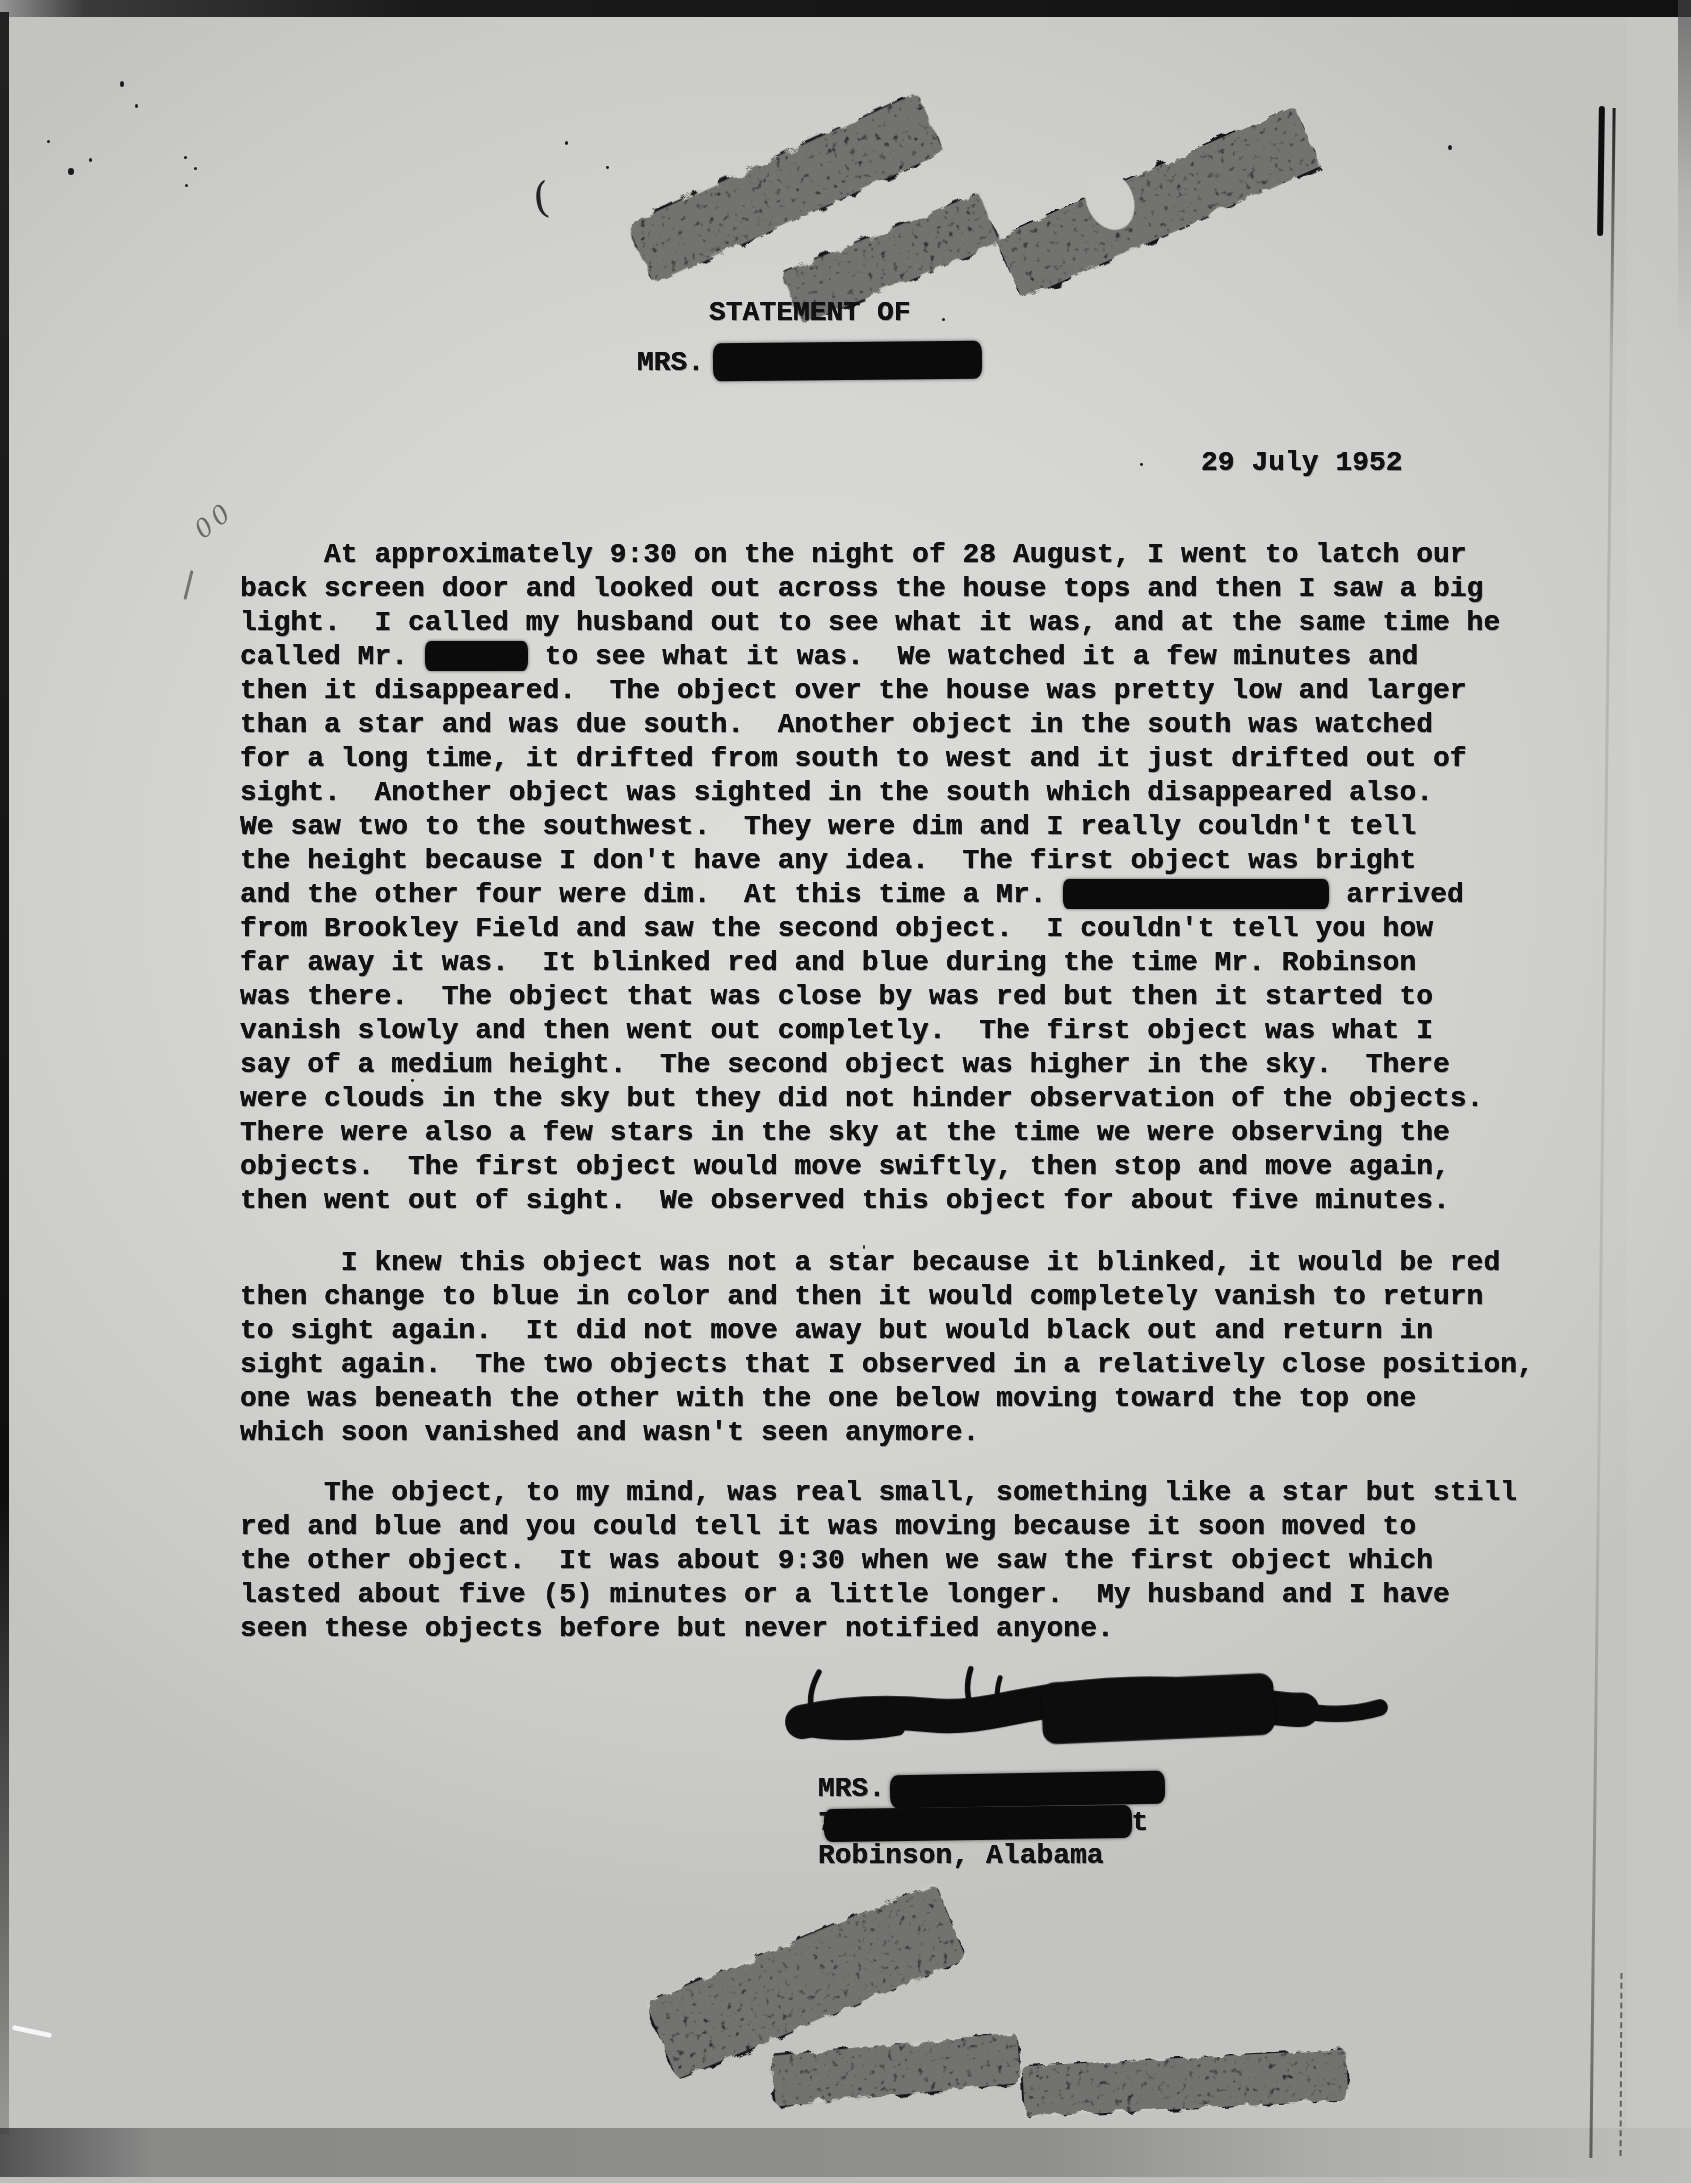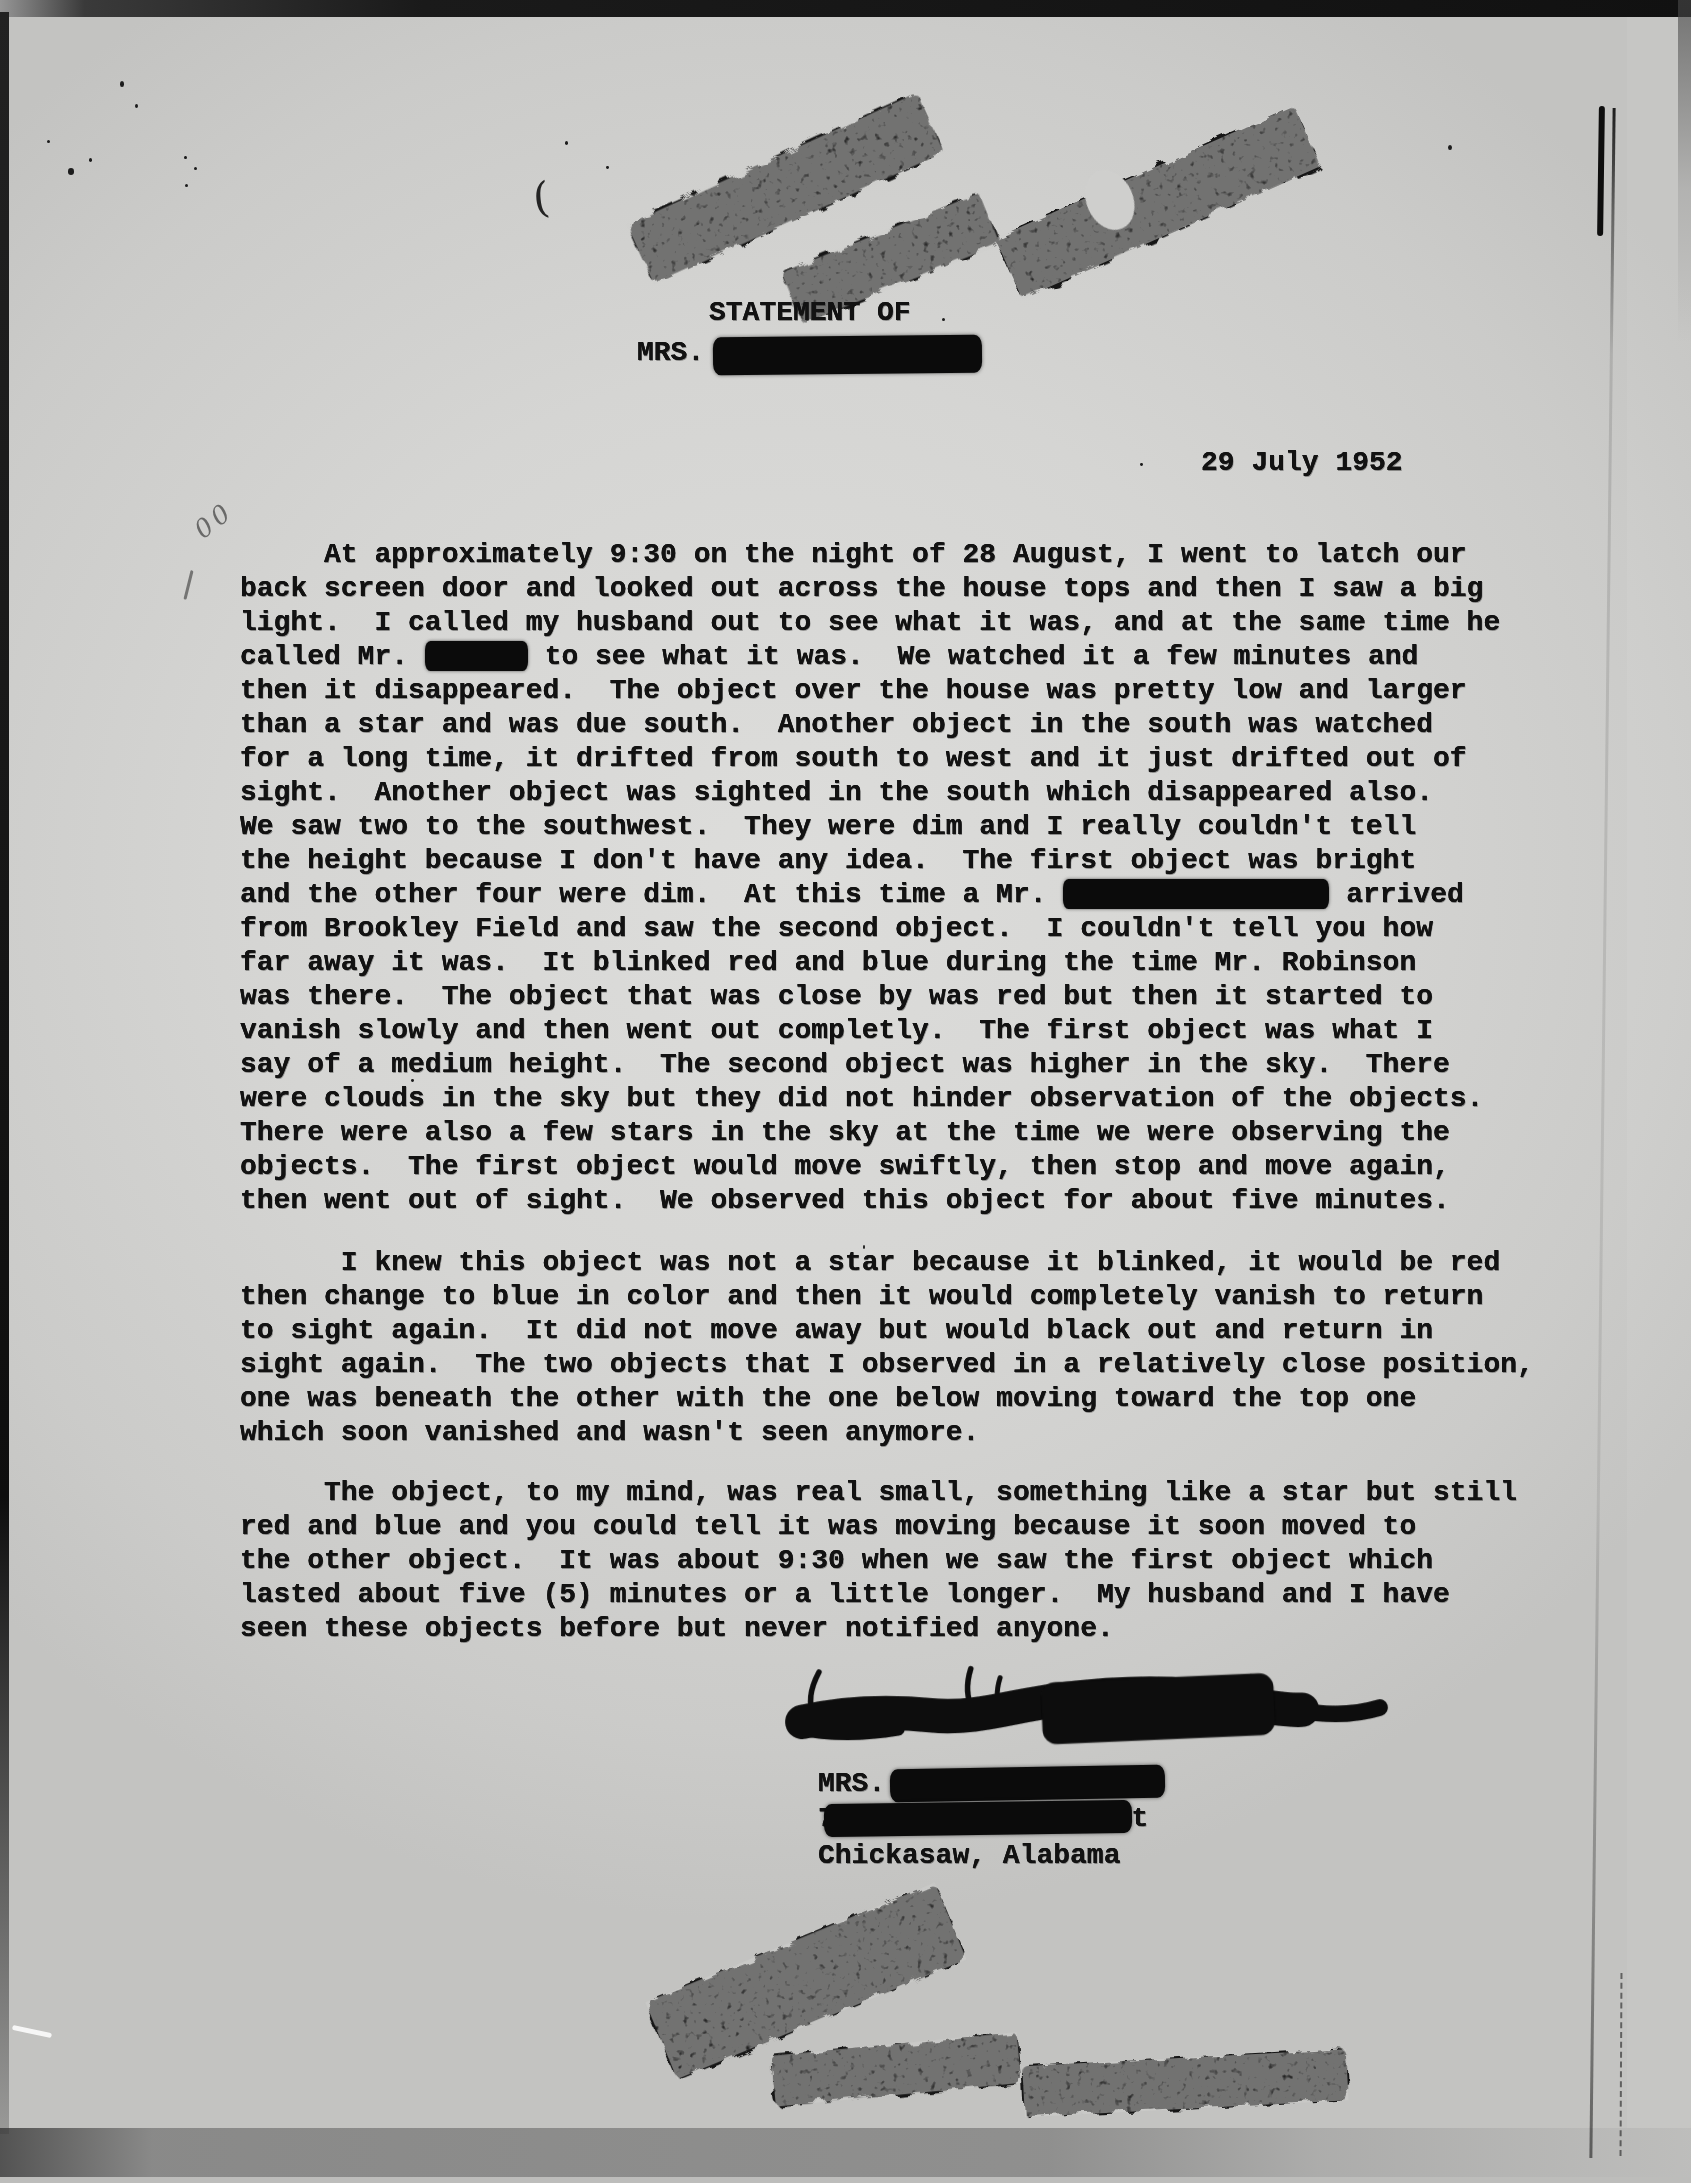--- a/index.html
+++ b/index.html
@@ -7,21 +7,21 @@
     background:radial-gradient(ellipse 65% 48% at 46% 40%, #dddddb 0%, #d5d5d3 48%, #cbcbc9 82%, #c3c3c1 100%);
     font-family:"Liberation Mono", monospace;color:#111;}
   .typed{position:absolute;font-family:"Liberation Mono",monospace;font-weight:bold;
     font-size:28px;line-height:34px;color:#121212;white-space:pre;
     text-shadow:0 0 0.6px #000, 0.6px 0.6px 0.6px rgba(0,0,0,.35);}
   .line{white-space:pre;height:34px;}
   .r{display:inline-block;height:30px;background:#0b0b0b;border-radius:5.5px/8.9px;
     vertical-align:-6.6px;box-shadow:0 0 3.3px rgba(10,10,10,.65);}
   .bar{display:inline-block;background:#0b0b0b;border-radius:7.8px/11px;
     box-shadow:0 0 3.9px rgba(10,10,10,.6);}
-  .row{display:flex;align-items:flex-start;}
+  .row{display:flex;align-items:flex-end;}
   
   .top-strip{position:absolute;left:0;top:0;width:100%;height:16.6px;
     background:linear-gradient(90deg,#969696 0%,#3a3a3a 5%,#1a1a1a 25%,#111 100%);}
   .left-strip{position:absolute;left:0;top:12.2px;width:8.9px;height:2122px;
     background:linear-gradient(180deg,#222 0%,#0e0e0e 70%,rgba(30,30,30,.25) 100%);}
   .bottom-band{position:absolute;left:0;top:2128px;width:100%;height:49px;
     background:linear-gradient(90deg,rgba(55,55,55,.8) 0%,rgba(90,90,90,.55) 9%,rgba(92,92,92,.5) 62%,rgba(120,120,120,.3) 78%,rgba(150,150,150,.12) 100%);}
   .bottom-below{position:absolute;left:0;top:2177px;width:100%;height:6.1px;background:#bdbdbb;}
   .right-shade{position:absolute;right:0;top:0;width:13.3px;height:344px;
     background:linear-gradient(180deg,rgba(70,70,70,.65),rgba(120,120,120,.25) 55%,rgba(120,120,120,0));}
@@ -138,16 +138,16 @@
 
   <div class="typed row" style="left:818px;top:1767px;height:39px;">
     <span>MRS.</span>
     <span class="bar" style="width:275px;height:33px;margin-left:4.4px;transform:rotate(-1deg);"></span>
   </div>
   <div class="typed row" style="left:818px;top:1802px;height:38px;">
     <span>70</span>
     <span class="bar" style="width:308px;height:33px;margin-left:-28px;transform:rotate(-0.8deg);"></span>
     <span>t</span>
   </div>
-  <div class="typed" style="left:818px;top:1839px;">Chickasaw, Alabama</div>
+  <div class="typed" style="left:818px;top:1839px;">Robinson, Alabama</div>
 
 </div>
 
 
 </body></html>

